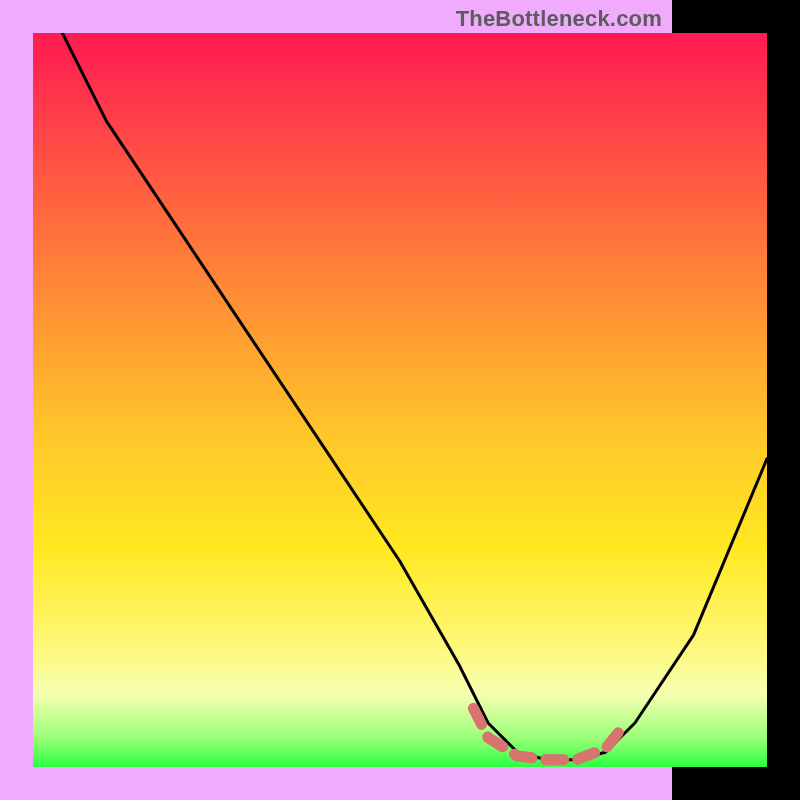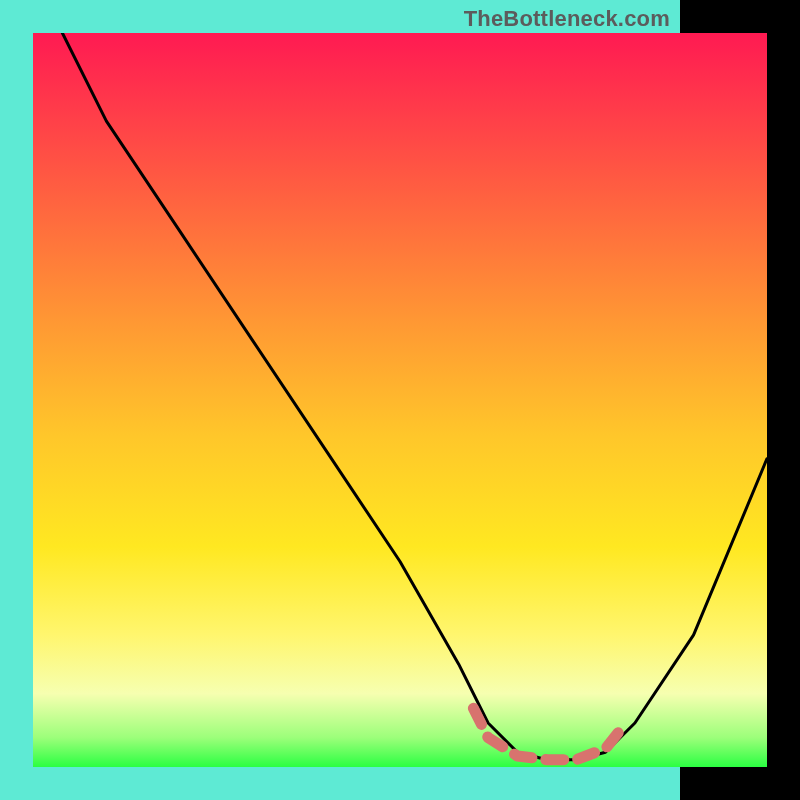--- a/index.html
+++ b/index.html
@@ -8,22 +8,21 @@
     width: 800px;
     height: 800px;
     background: #000;
     overflow: hidden;
     font-family: Arial, Helvetica, sans-serif;
   }
   .frame {
     position: relative;
     width: 672px;
     height: 800px;
-    background: #5eead4;
-    padding-left: 8px;
+    background: #f0abfc;
   }
   .watermark {
     position: absolute;
     top: 6px;
     right: 10px;
     color: #5c5c5c;
     font-size: 22px;
     font-weight: 600;
     letter-spacing: 0.2px;
     z-index: 5;

